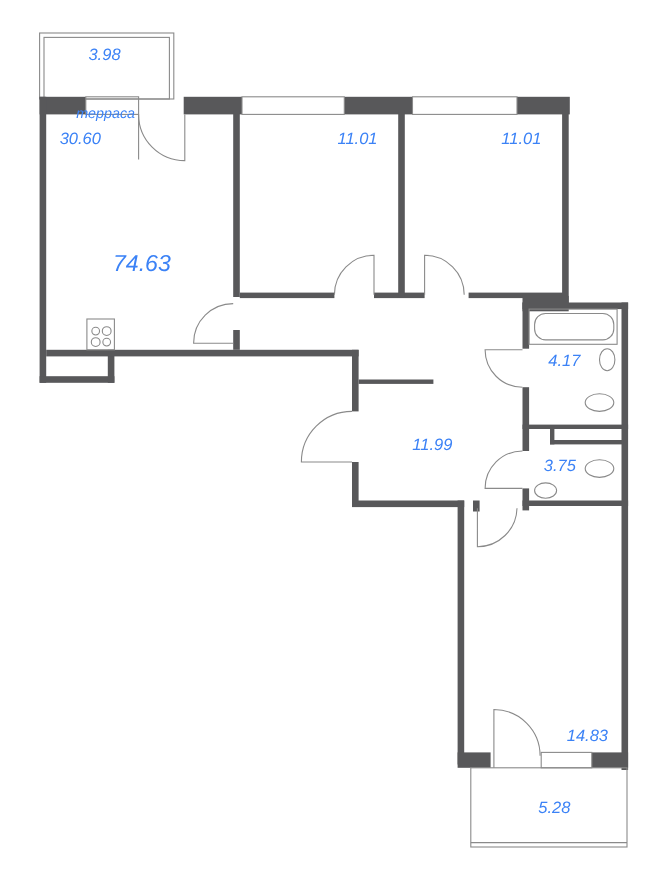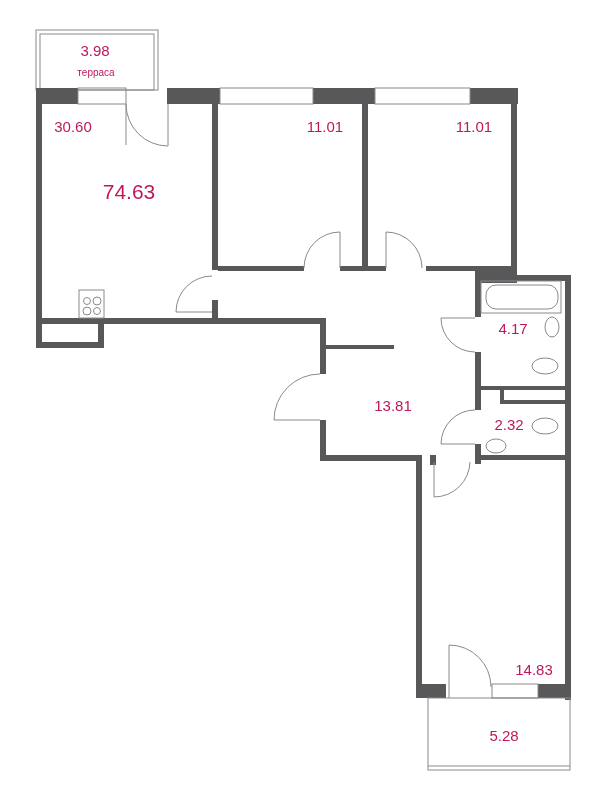--- a/index.html
+++ b/index.html
@@ -1,21 +1,21 @@
 <!DOCTYPE html>
 <html><head>
 <meta charset="utf-8">
 <style>
   html,body{margin:0;padding:0;background:#ffffff;}
   body{width:604px;height:800px;position:relative;overflow:hidden;font-family:"Liberation Sans",sans-serif;}
   #plan{position:absolute;left:0;top:0;width:604px;height:800px;}
-  .lbl{position:absolute;color:#be185d;white-space:nowrap;transform:translate(-50%,-50%);}
+  .lbl{position:absolute;font-style:italic;color:#3b82f6;white-space:nowrap;transform:translate(-50%,-50%);}
   .sm{font-size:15px;}
-  .big{font-size:21px;}
-  .tiny{font-size:10px;}
+  .big{font-size:21px;margin-top:48px;}
+  .tiny{font-size:13px;margin-top:31px;}
 </style>
 </head>
 <body>
 
 <svg id="plan" viewBox="0 0 604 800" xmlns="http://www.w3.org/2000/svg">
 
   <g fill="none" stroke="#8a8a8a" stroke-width="1">
     <rect x="36" y="30" width="122" height="60"></rect>
     <rect x="40" y="34" width="114" height="56"></rect>
   </g>
@@ -104,16 +104,16 @@
   </g>
 </svg>
 
 <div class="lbl sm" style="left:95px;top:50px">3.98</div>
 <div class="lbl tiny" style="left:96px;top:72px">терраса</div>
 <div class="lbl sm" style="left:73px;top:126px">30.60</div>
 <div class="lbl big" style="left:129px;top:192px">74.63</div>
 <div class="lbl sm" style="left:325px;top:126px">11.01</div>
 <div class="lbl sm" style="left:474px;top:126px">11.01</div>
 <div class="lbl sm" style="left:513px;top:328px">4.17</div>
-<div class="lbl sm" style="left:393px;top:405px">13.81</div>
-<div class="lbl sm" style="left:509px;top:424px">2.32</div>
+<div class="lbl sm" style="left:393px;top:405px">11.99</div>
+<div class="lbl sm" style="left:509px;top:424px">3.75</div>
 <div class="lbl sm" style="left:534px;top:669px">14.83</div>
 <div class="lbl sm" style="left:504px;top:735px">5.28</div>
 
 </body></html>

